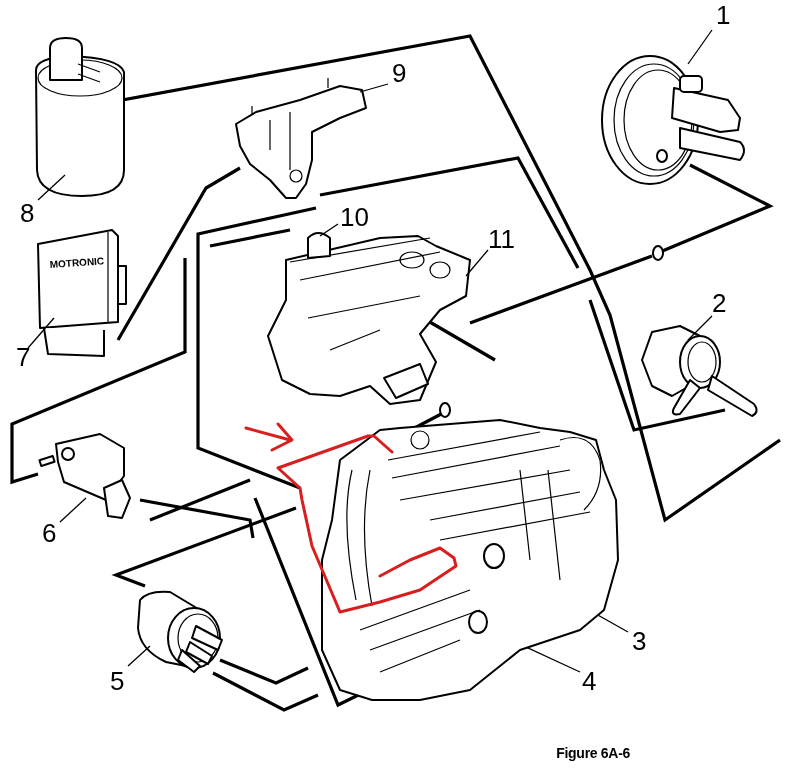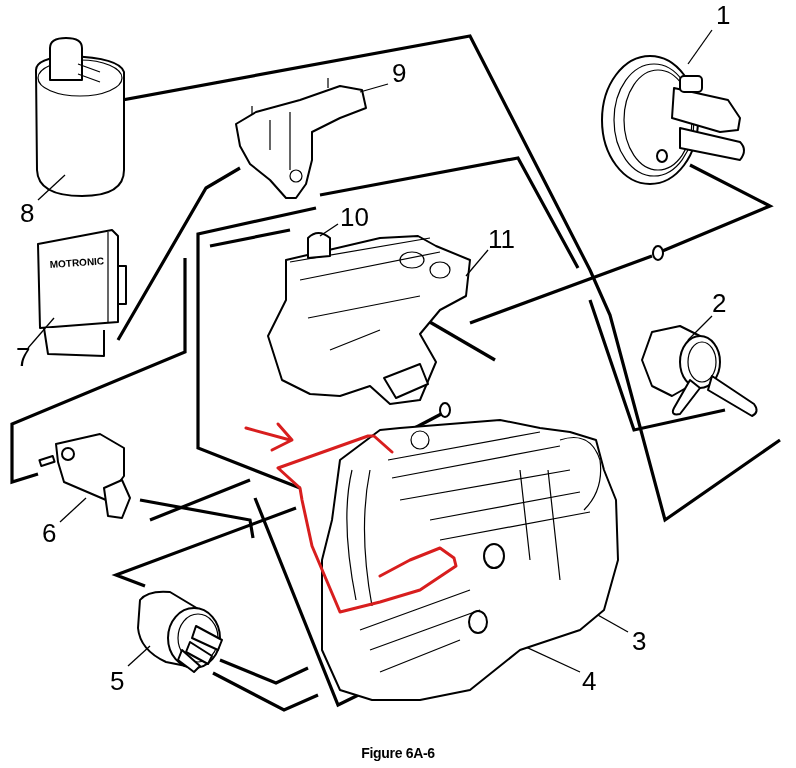--- a/index.html
+++ b/index.html
@@ -5,21 +5,21 @@
     html, body { margin: 0; padding: 0; background: #ffffff; }
     #stage { position: relative; width: 796px; height: 768px; background: #ffffff; overflow: hidden; }
     svg#diagram { position: absolute; left: 0; top: 0; width: 796px; height: 768px; }
     .hose { fill: none; stroke: #000; stroke-width: 3.2; stroke-linejoin: miter; stroke-linecap: butt; }
     .part { fill: #fff; stroke: #000; stroke-width: 2; stroke-linejoin: round; }
     .partthin { fill: none; stroke: #000; stroke-width: 1.2; }
     .leader { stroke: #000; stroke-width: 1.3; fill: none; }
     .num { font-family: "Liberation Sans", sans-serif; font-size: 26px; fill: #000; }
     .markup { fill: none; stroke: #d81e1e; stroke-width: 3; stroke-linejoin: round; stroke-linecap: round; }
     .motronic { font-family: "Liberation Sans", sans-serif; font-size: 10px; font-weight: bold; fill: #000; }
-    #caption { position: absolute; left: 0; width: 796px; top: 745px; text-align: center;
+    #caption { position: absolute; left: 0; width: 630px; top: 745px; text-align: right;
       font-family: "Liberation Sans", sans-serif; font-weight: bold; font-size: 14px; color: #000; letter-spacing: -0.3px; }
   </style>
 </head>
 <body>
 
 <div id="stage">
   <svg id="diagram" viewBox="0 0 796 768">
 
     <g>
 

